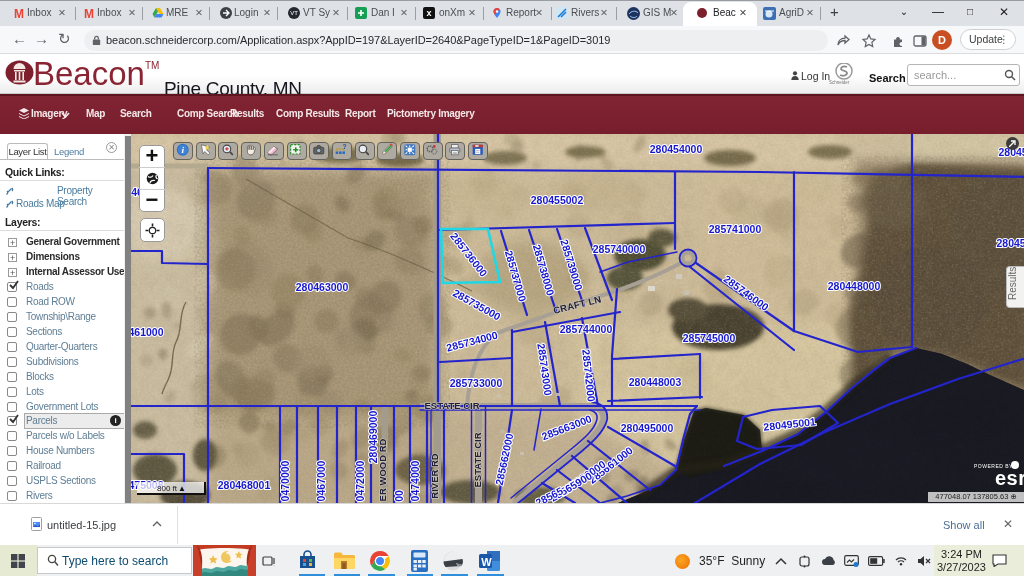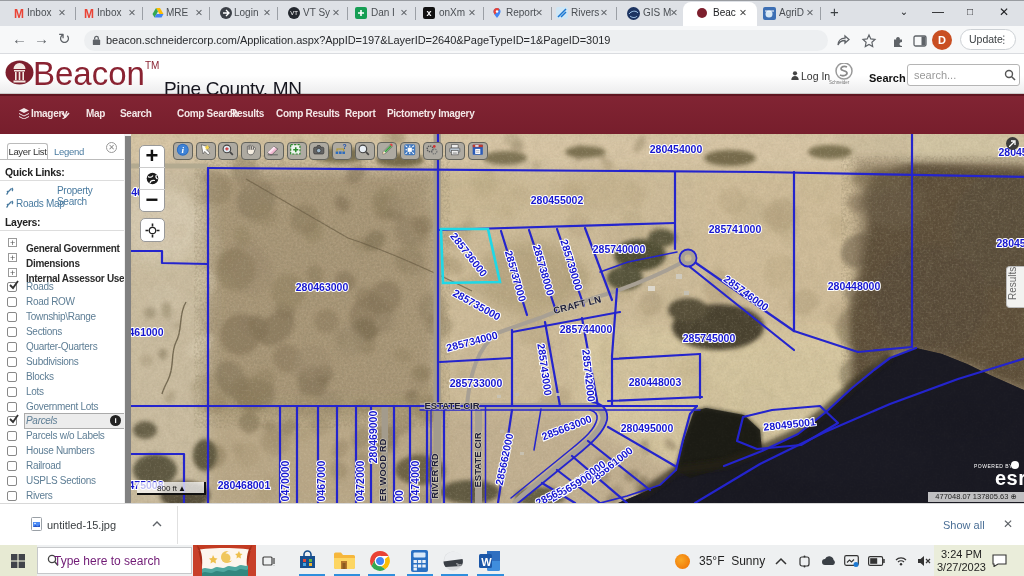--- a/index.html
+++ b/index.html
@@ -39,21 +39,21 @@
 
 #sidebar { position:absolute; left:0; top:134px; width:124px; height:369px; background:#fff; font-size:10px; letter-spacing:-0.3px; }
 #sbscroll { position:absolute; left:124px; top:134px; width:8px; height:369px; background:#f0f0f0; }
 #sbthumb { position:absolute; left:124.5px; top:136px; width:7px; height:367px; background:#818181; }
 .sbhdr { font-weight:bold; color:#222; font-size:10.5px; }
 .sblink { color:#4a7ba0; }
 .sbitem { position:absolute; left:6px; width:118px; height:15px; color:#5e7e95; font-size:10px; white-space:nowrap; }
 .cb { position:absolute; left:1px; top:1px; width:10px; height:10px; border:1.5px solid #888; border-radius:2px; background:#fff; }
 .pb { position:absolute; left:2px; top:2px; width:9px; height:9px; border:1px solid #999; background:#fff; color:#555; font-size:9px; line-height:8px; text-align:center; }
 .sbitem .lbl { position:absolute; left:20px; top:0; white-space:nowrap; }
-.bold { font-weight:bold; color:#2b2b2b;margin-top:7px; }
+.bold { font-weight:bold; color:#2b2b2b; }
 
 
 #dlbar { position:absolute; left:0; top:503px; width:1024px; height:42px; background:#fff; border-top:1px solid #d8d8d8; font-size:11px; color:#333; }
 #taskbar { position:absolute; left:0; top:545px; width:1024px; height:31px; background:#eef0f1; font-size:11px; color:#222; }
 #tsearch { position:absolute; left:40px; top:3px; width:150px; height:25px; background:#fff; border:1px solid #c6c8ca; font-size:11px; color:#444; }
 .tbicon { position:absolute; top:3px; width:25px; height:25px; }
 .mbtn { position:absolute; top:7.5px; width:20px; height:18px; background:#aeaaa1; border:1.5px solid #63635c; border-radius:4px; }
 .mbtn svg { position:absolute; left:1.5px; top:0.5px; width:13.5px; height:13.5px; }
 </style>
 </head>
@@ -309,21 +309,21 @@
     <div class="sbitem" style="top:267px;">
         <span class="cb"></span>
         <span class="lbl">Government Lots</span>
       </div>
     <div class="sbitem" style="top:281px;">
         <span class="cb"></span>
         <svg class="abs" style="left:2px;top:-1px;width:11px;height:11px;" viewBox="0 0 11 11">
           <path d="M2 5l3 3 5-7" stroke="#333" stroke-width="1.8" fill="none"></path>
         </svg>
         <span class="abs" style="left:18px;top:-2px;width:101px;height:16px;border:1px solid #aaa;background:#ececec;"></span>
-        <span class="lbl" style="z-index:2;font-style:italic;">Parcels</span>
+        <span class="lbl" style="z-index:2;">Parcels</span>
         <span class="abs" style="left:104px;top:0px;width:11px;height:11px;border-radius:50%;background:#222;color:#fff;font-size:8px;font-weight:bold;text-align:center;line-height:11px;z-index:2;">i</span>
       </div>
     <div class="sbitem" style="top:296px;">
         <span class="cb"></span>
         <span class="lbl">Parcels w/o Labels</span>
       </div>
     <div class="sbitem" style="top:311px;">
         <span class="cb"></span>
         <span class="lbl">House Numbers</span>
       </div>
@@ -1041,21 +1041,21 @@
         <rect x="0" y="0" width="6.4" height="6.4" fill="#41444a"></rect>
         <rect x="7.6" y="0" width="6.4" height="6.4" fill="#41444a"></rect>
         <rect x="0" y="7.6" width="6.4" height="6.4" fill="#41444a"></rect>
         <rect x="7.6" y="7.6" width="6.4" height="6.4" fill="#41444a"></rect>
       </svg>
     <div id="tsearch" style="left:37px;top:2px;width:155px;height:27px;"></div>
     <svg class="abs" style="left:47px;top:9px;width:12px;height:13px;" viewBox="0 0 12 13">
         <circle cx="5" cy="5" r="3.6" fill="none" stroke="#444" stroke-width="1.3"></circle>
         <path d="M7.8 7.8 11 11.5" stroke="#444" stroke-width="1.4"></path>
       </svg>
-    <span class="abs" style="left:54px;top:9px;font-size:12px;color:#701a75;">Type here to search</span>
+    <span class="abs" style="left:62px;top:9px;font-size:12px;color:#0c4a6e;">Type here to search</span>
 
     <svg class="abs" style="left:193px;top:0;width:63px;height:31px;" viewBox="0 0 63 31">
       <rect width="63" height="31" fill="#fdf6ee"></rect>
       <path d="M0 0h63v6c-10-4-53-4-63 0z" fill="#c33b22"></path>
       <path d="M0 0c6 2 10 12 9 31H0z" fill="#c8402a"></path>
         <path d="M63 0c-6 2-10 12-9 31h9z" fill="#c8402a"></path>
       <path d="M4 0c4 3 6 12 5 22-2-8-3-14-5-22z" fill="#a62c18"></path>
         <path d="M59 0c-4 3-6 12-5 22 2-8 3-14 5-22z" fill="#a62c18"></path>
       <circle cx="34" cy="12" r="6" fill="#f0c75e"></circle>
         <circle cx="37" cy="11" r="5" fill="#fdf6ee"></circle>

